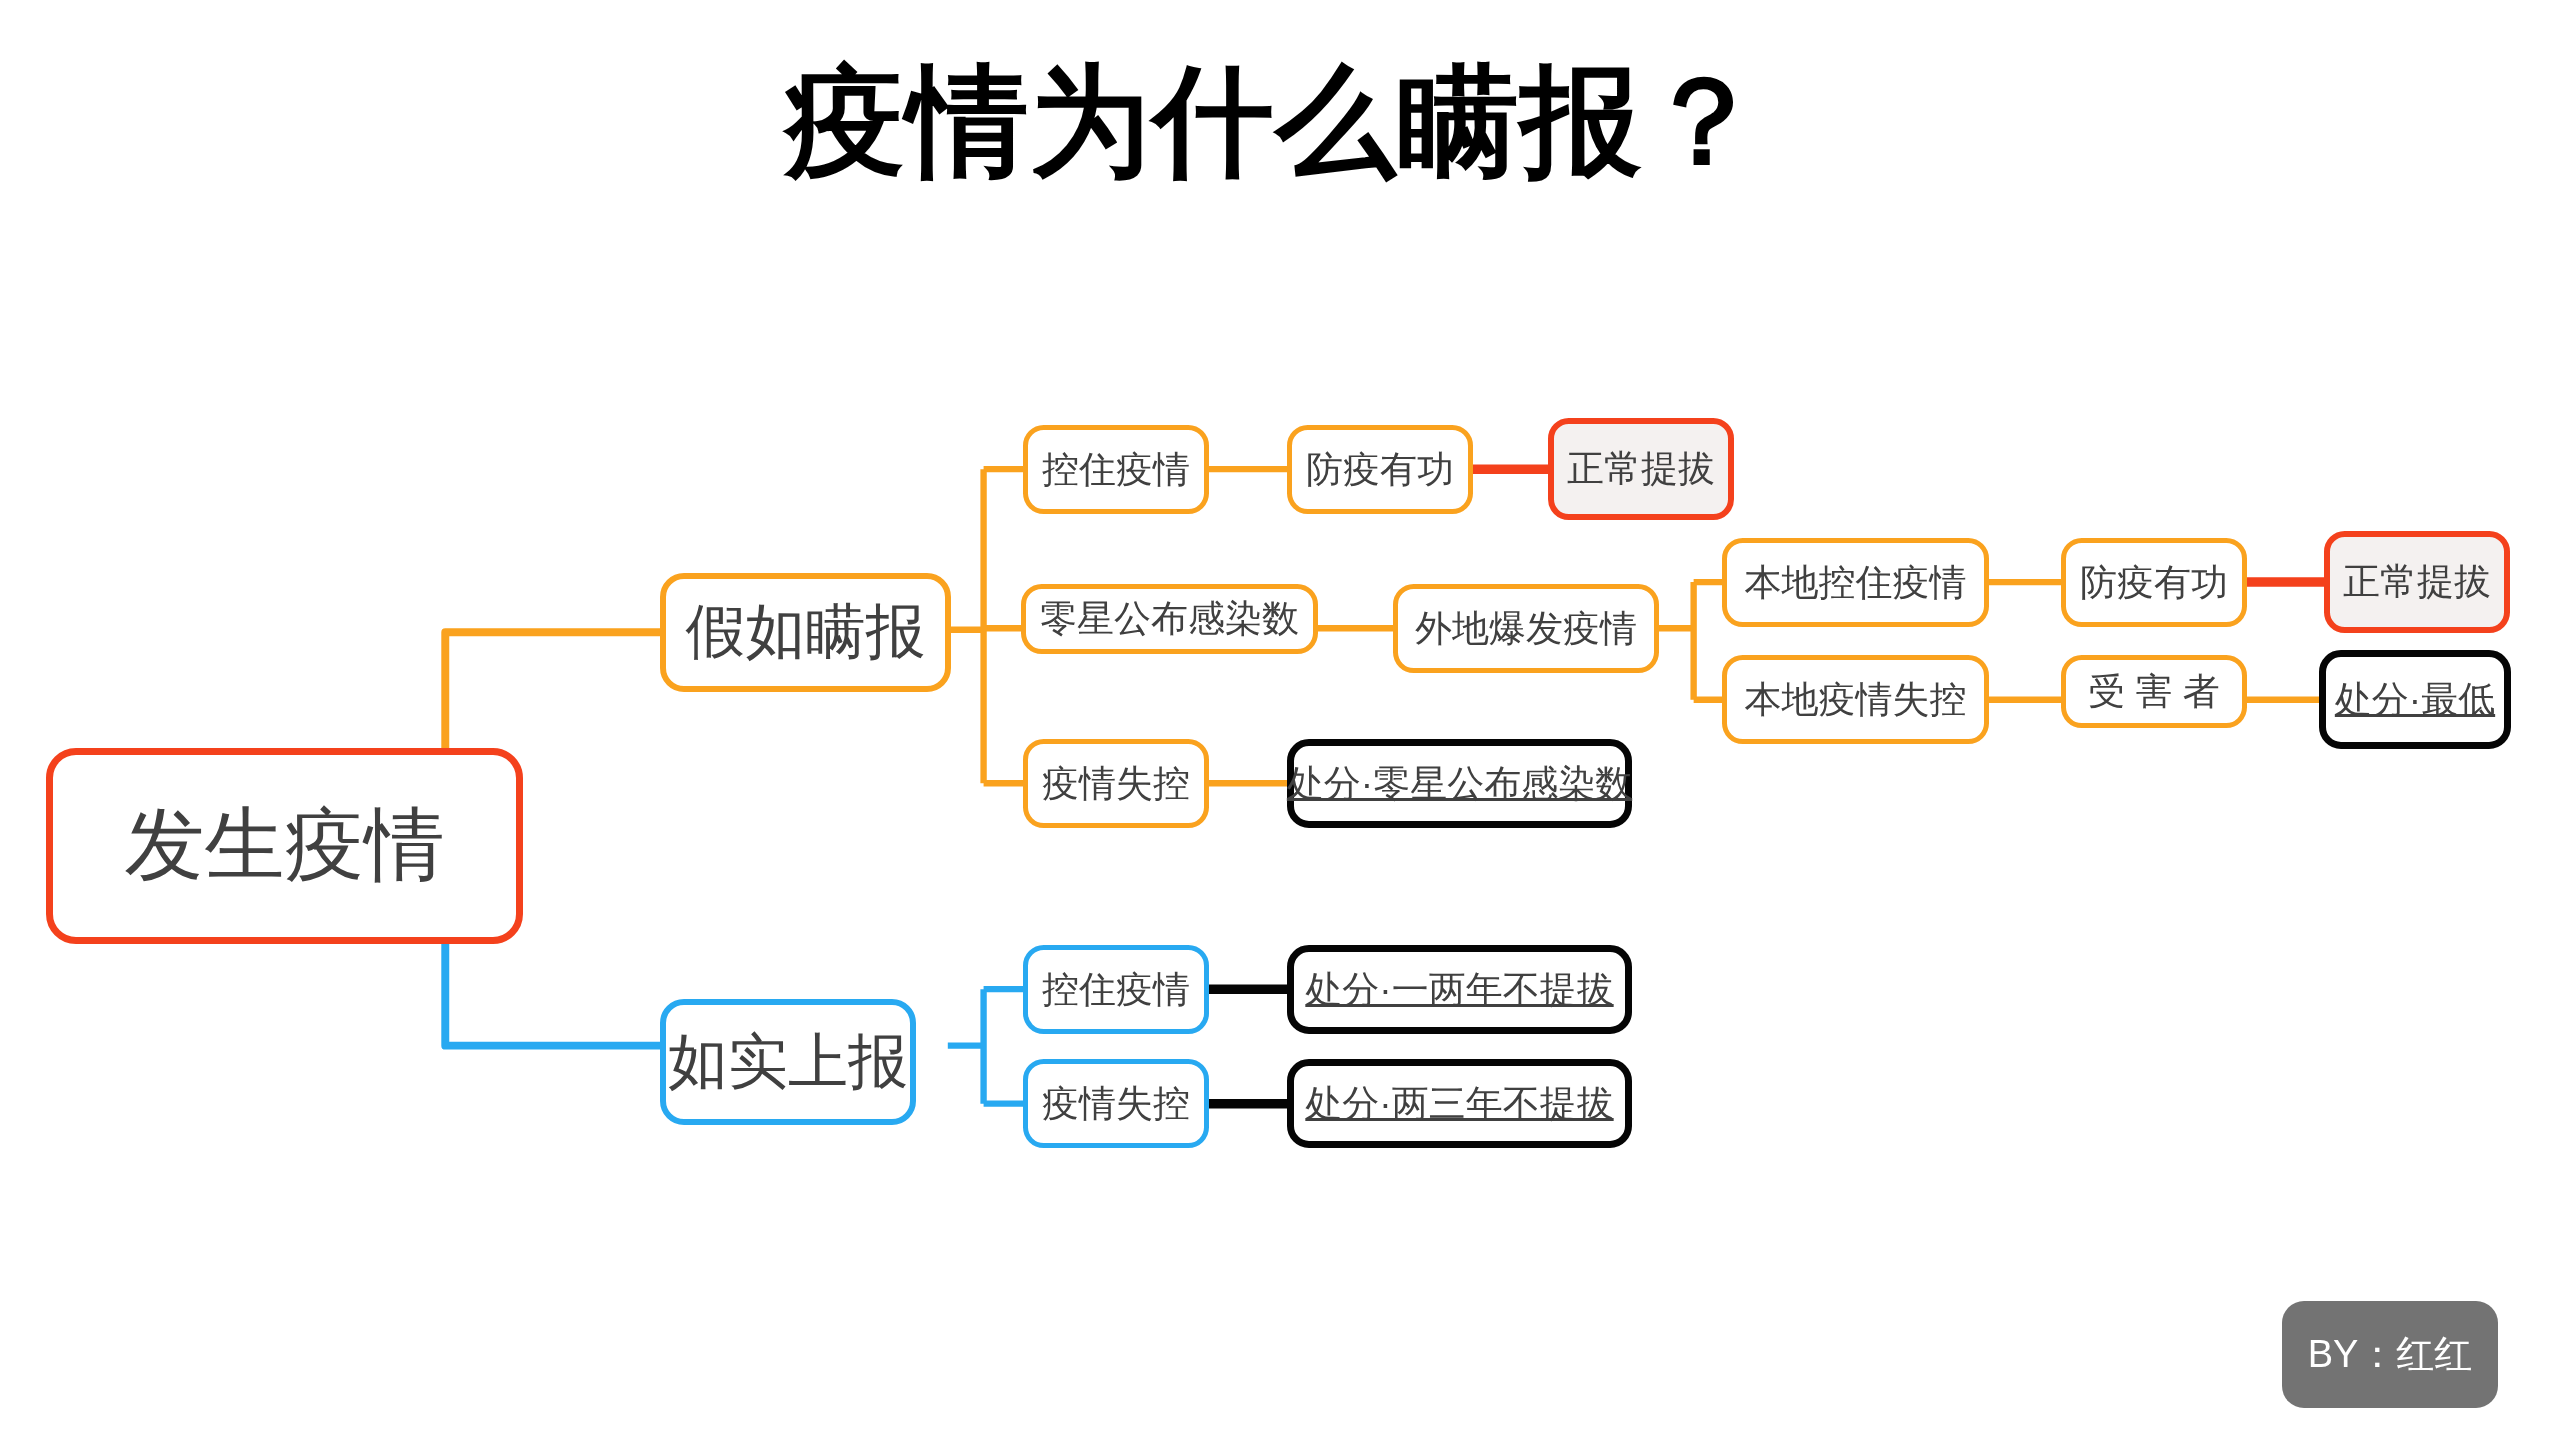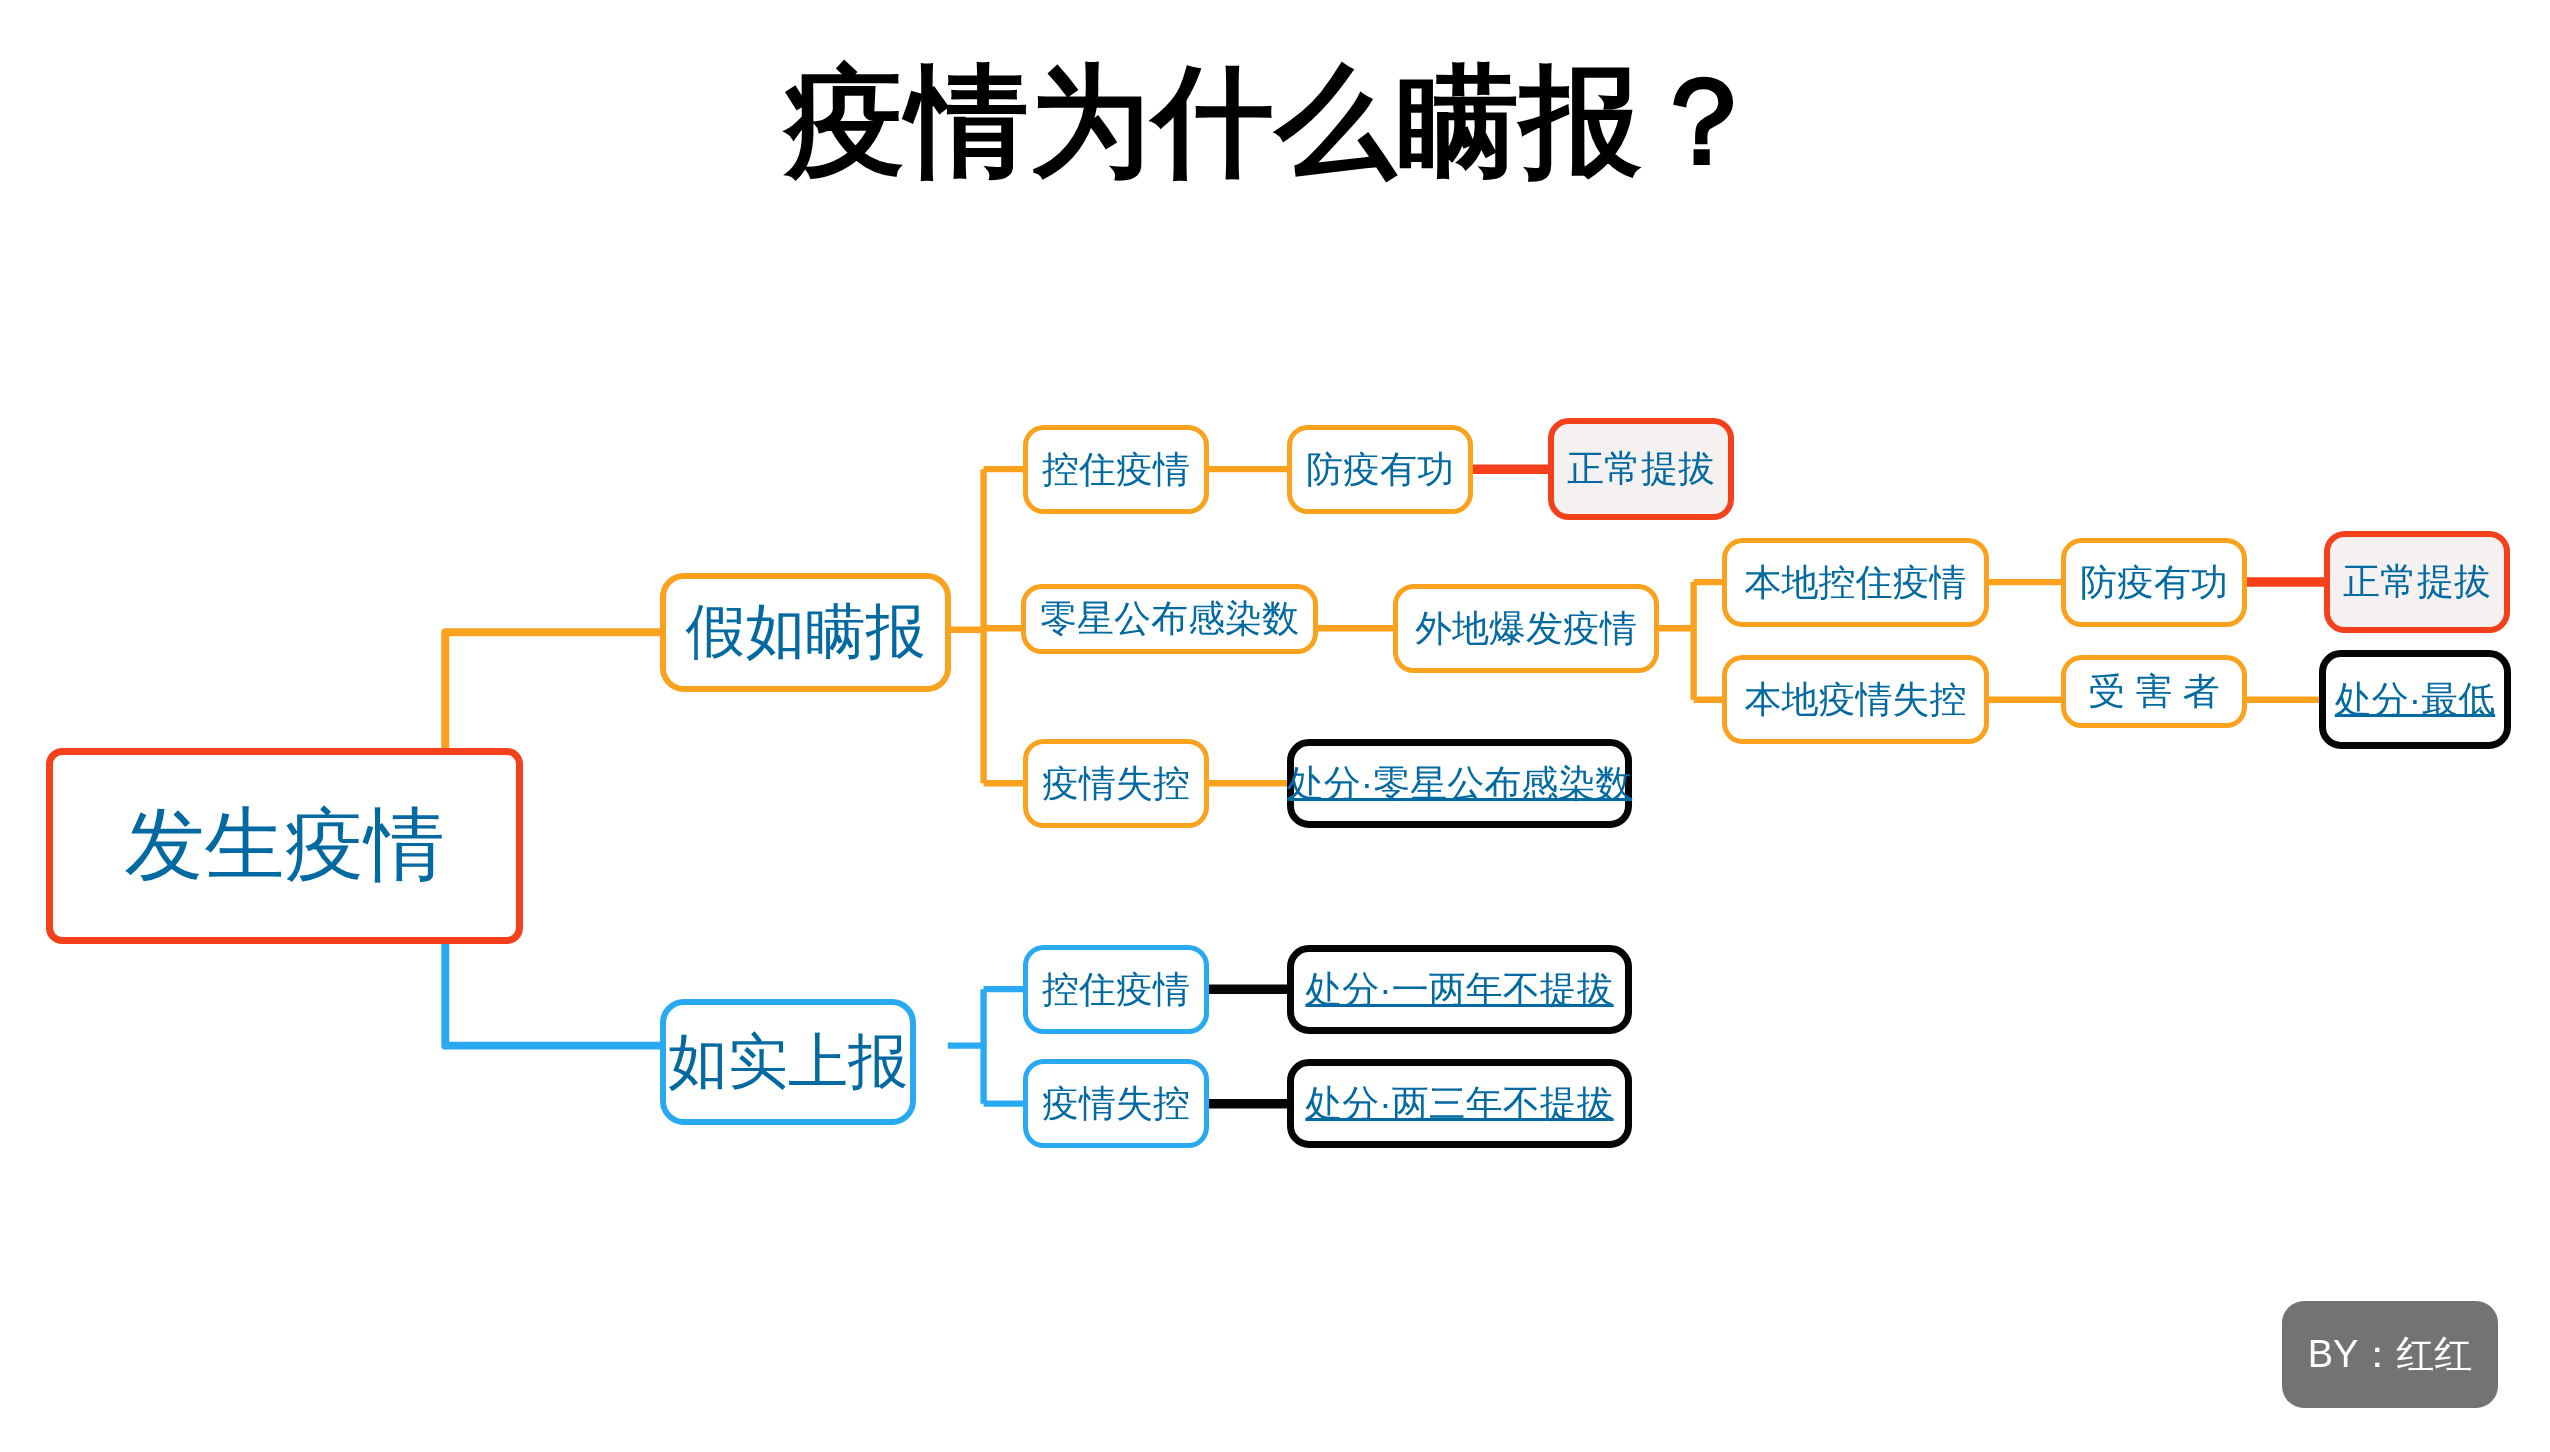--- a/index.html
+++ b/index.html
@@ -11,26 +11,26 @@
   .title{
     position:absolute;top:41px;left:0;width:2550px;
     text-align:center;
     font-size:121px;font-weight:900;color:#000;
     letter-spacing:1.6px;
   }
   svg.wires{position:absolute;left:0;top:0;}
   svg.wires path{fill:none;stroke-linejoin:round;stroke-linecap:butt;}
   .node{
     position:absolute;display:flex;align-items:center;justify-content:center;
-    background:#ffffff;color:#0369a1;text-align:center;
+    background:#ffffff;color:#404040;text-align:center;
     box-sizing:border-box;white-space:nowrap;
   }
   .b-orange{border:5.6px solid #FAA21E;border-radius:20.7px;}
   .b-blue{border:5.6px solid #28A9F1;border-radius:20.7px;}
-  .b-red{border:7.2px solid #F4411C;border-radius:16px;}
+  .b-red{border:7.2px solid #F4411C;border-radius:30px;}
   .b-red-sm{border:6.4px solid #F4411C;border-radius:20.7px;background:#F4F1F0;}
   .b-black{border:7.2px solid #050505;border-radius:22px;text-decoration:underline;}
   .lv0{font-size:80px;}
   .lv1{font-size:60px;border-width:6.4px;border-radius:24px;}
   .lv2{font-size:37px;}
   .badge{
     position:absolute;left:2282px;top:1301px;width:216px;height:107px;
     background:#737373;border-radius:22px;color:#ffffff;
     display:flex;align-items:center;justify-content:center;
     font-size:38px;

